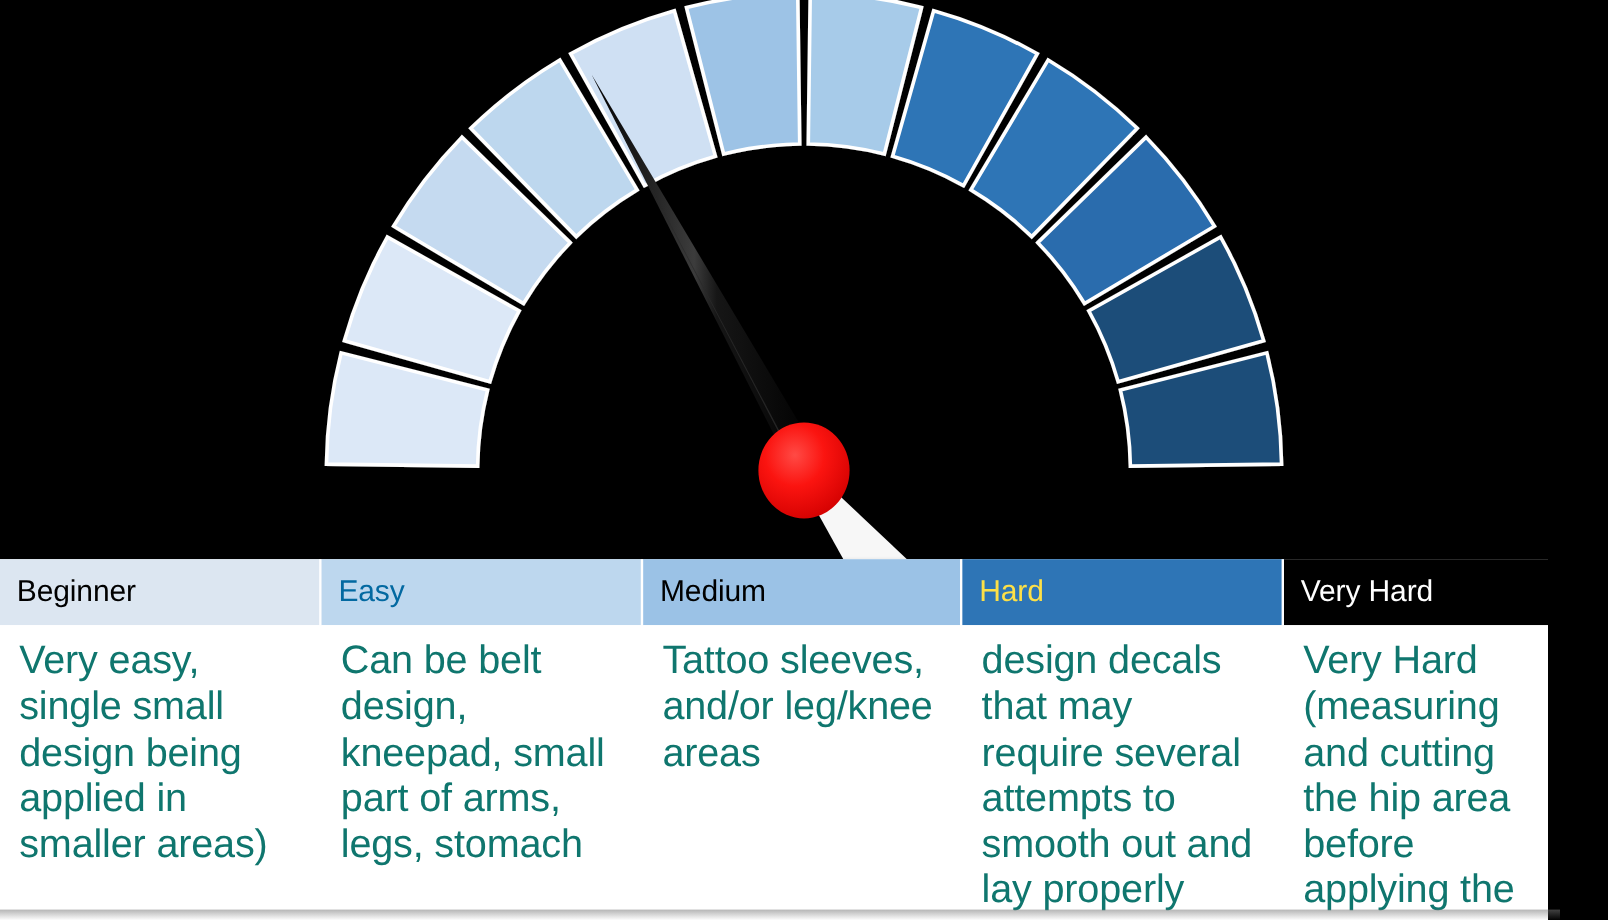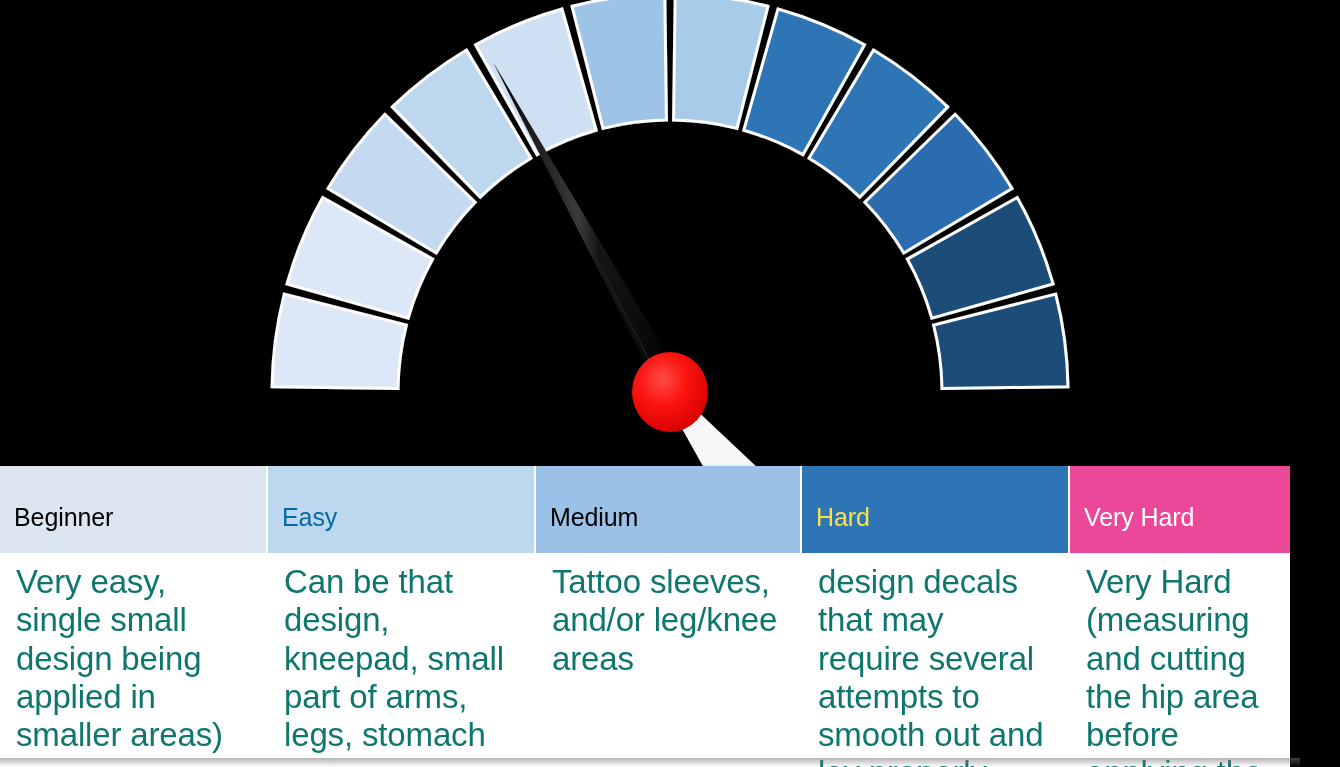--- a/index.html
+++ b/index.html
@@ -48,24 +48,24 @@
     background: #ffffff;
     box-shadow: 0 3px 5px rgba(0,0,0,0.45);
   }
   table.difficulty-table col.c1 { width: 268px; }
   table.difficulty-table col.c2 { width: 268px; }
   table.difficulty-table col.c3 { width: 266px; }
   table.difficulty-table col.c4 { width: 268px; }
   table.difficulty-table col.c5 { width: 220px; }
 
   th.hdr {
-    height: 72px;
+    height: 55px;
     text-align: left;
     vertical-align: middle;
-    padding: 15px 0 0 14px;
+    padding: 0 0 0 14px;
     font-weight: normal;
     font-size: 25px;
     line-height: 1.05;
     color: #000000;
     border-right: 2px solid #ffffff;
     letter-spacing: -0.1px;
   }
   th.hdr:last-child { border-right: none; }
   th.hdr.light-text { color: #ffffff; }
 
@@ -152,30 +152,30 @@
           <col class="c3">
           <col class="c4">
           <col class="c5">
       </colgroup>
       <thead>
         <tr>
           <th class="hdr" style="background: rgb(220, 230, 241); color: rgb(0, 0, 0);">Beginner</th>
           <th class="hdr" style="background: rgb(189, 215, 238); color: #0369a1;">Easy</th>
           <th class="hdr" style="background: rgb(155, 194, 230); color: rgb(0, 0, 0); margin-left: 42px;">Medium</th>
           <th class="hdr light-text" style="background: rgb(46, 117, 182); color: #fde047;">Hard</th>
-          <th class="hdr light-text" style="background: #ec4899; color: rgb(255, 255, 255);">Very Hard</th>
+          <th class="hdr light-text" style="background: #000000; color: rgb(255, 255, 255);">Very Hard</th>
         </tr>
       </thead>
       <tbody>
         <tr>
           <td class="cell">
             <span class="cell-text">Very easy, single small design being applied in smaller areas)</span>
           </td>
           <td class="cell">
-            <span class="cell-text">Can be that design, kneepad, small part of arms, legs, stomach</span>
+            <span class="cell-text">Can be belt design, kneepad, small part of arms, legs, stomach</span>
           </td>
           <td class="cell">
             <span class="cell-text">Tattoo sleeves, and/or leg/knee areas</span>
           </td>
           <td class="cell">
             <span class="cell-text">design decals that may require several attempts to smooth out and lay properly</span>
           </td>
           <td class="cell">
             <span class="cell-text">Very Hard (measuring and cutting the hip area before applying the decals)</span>
           </td>

